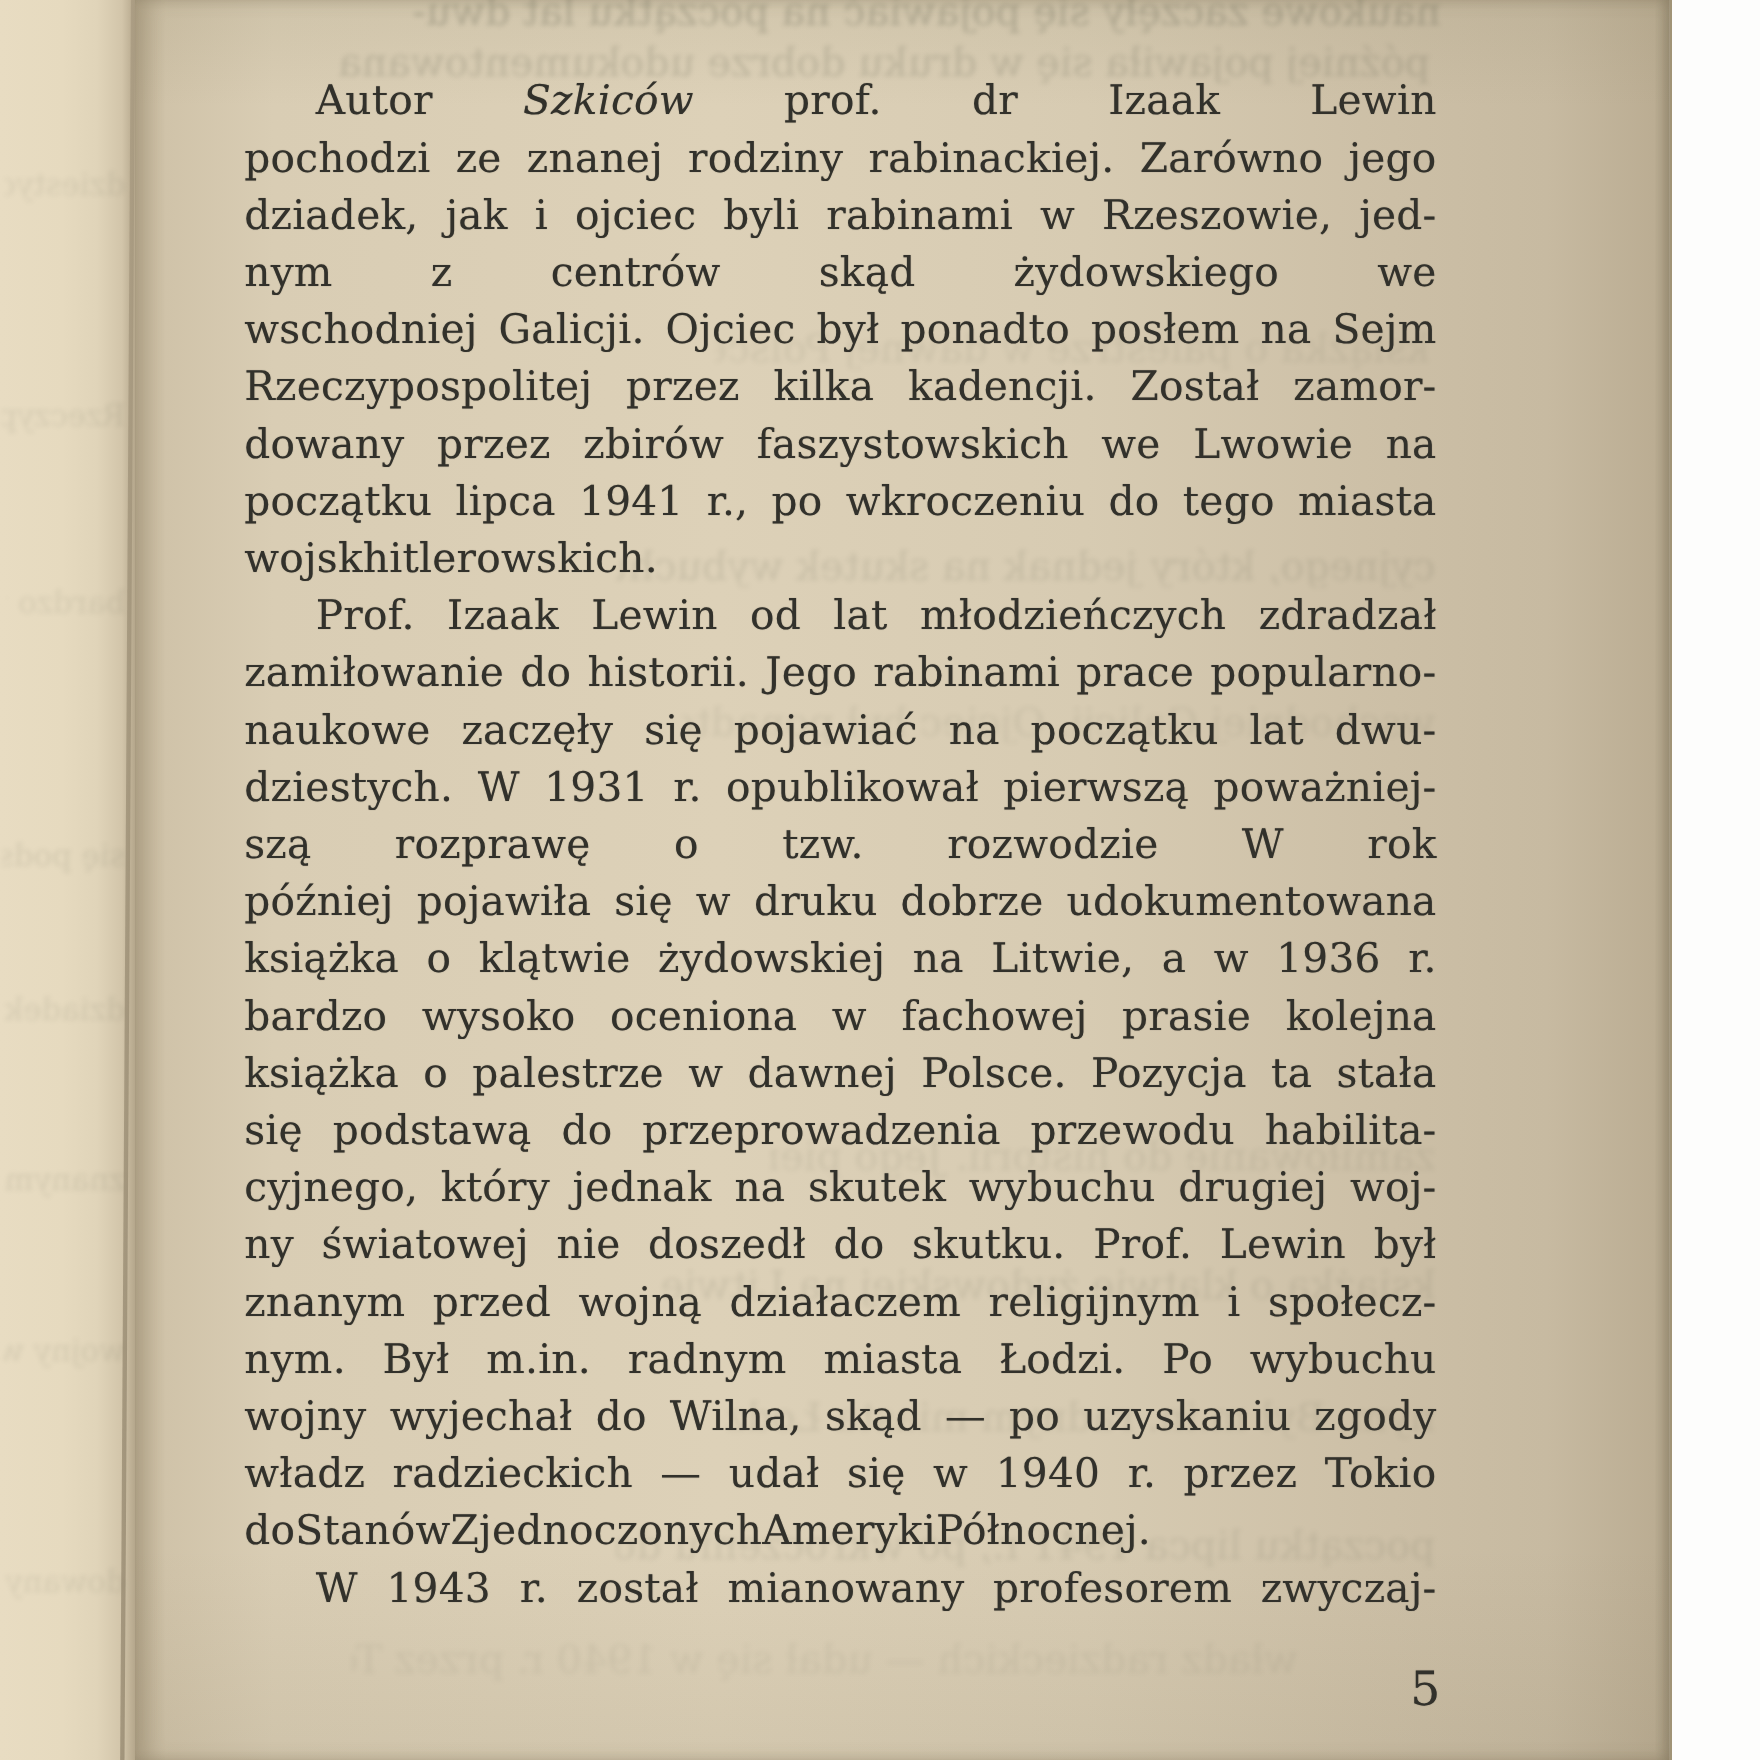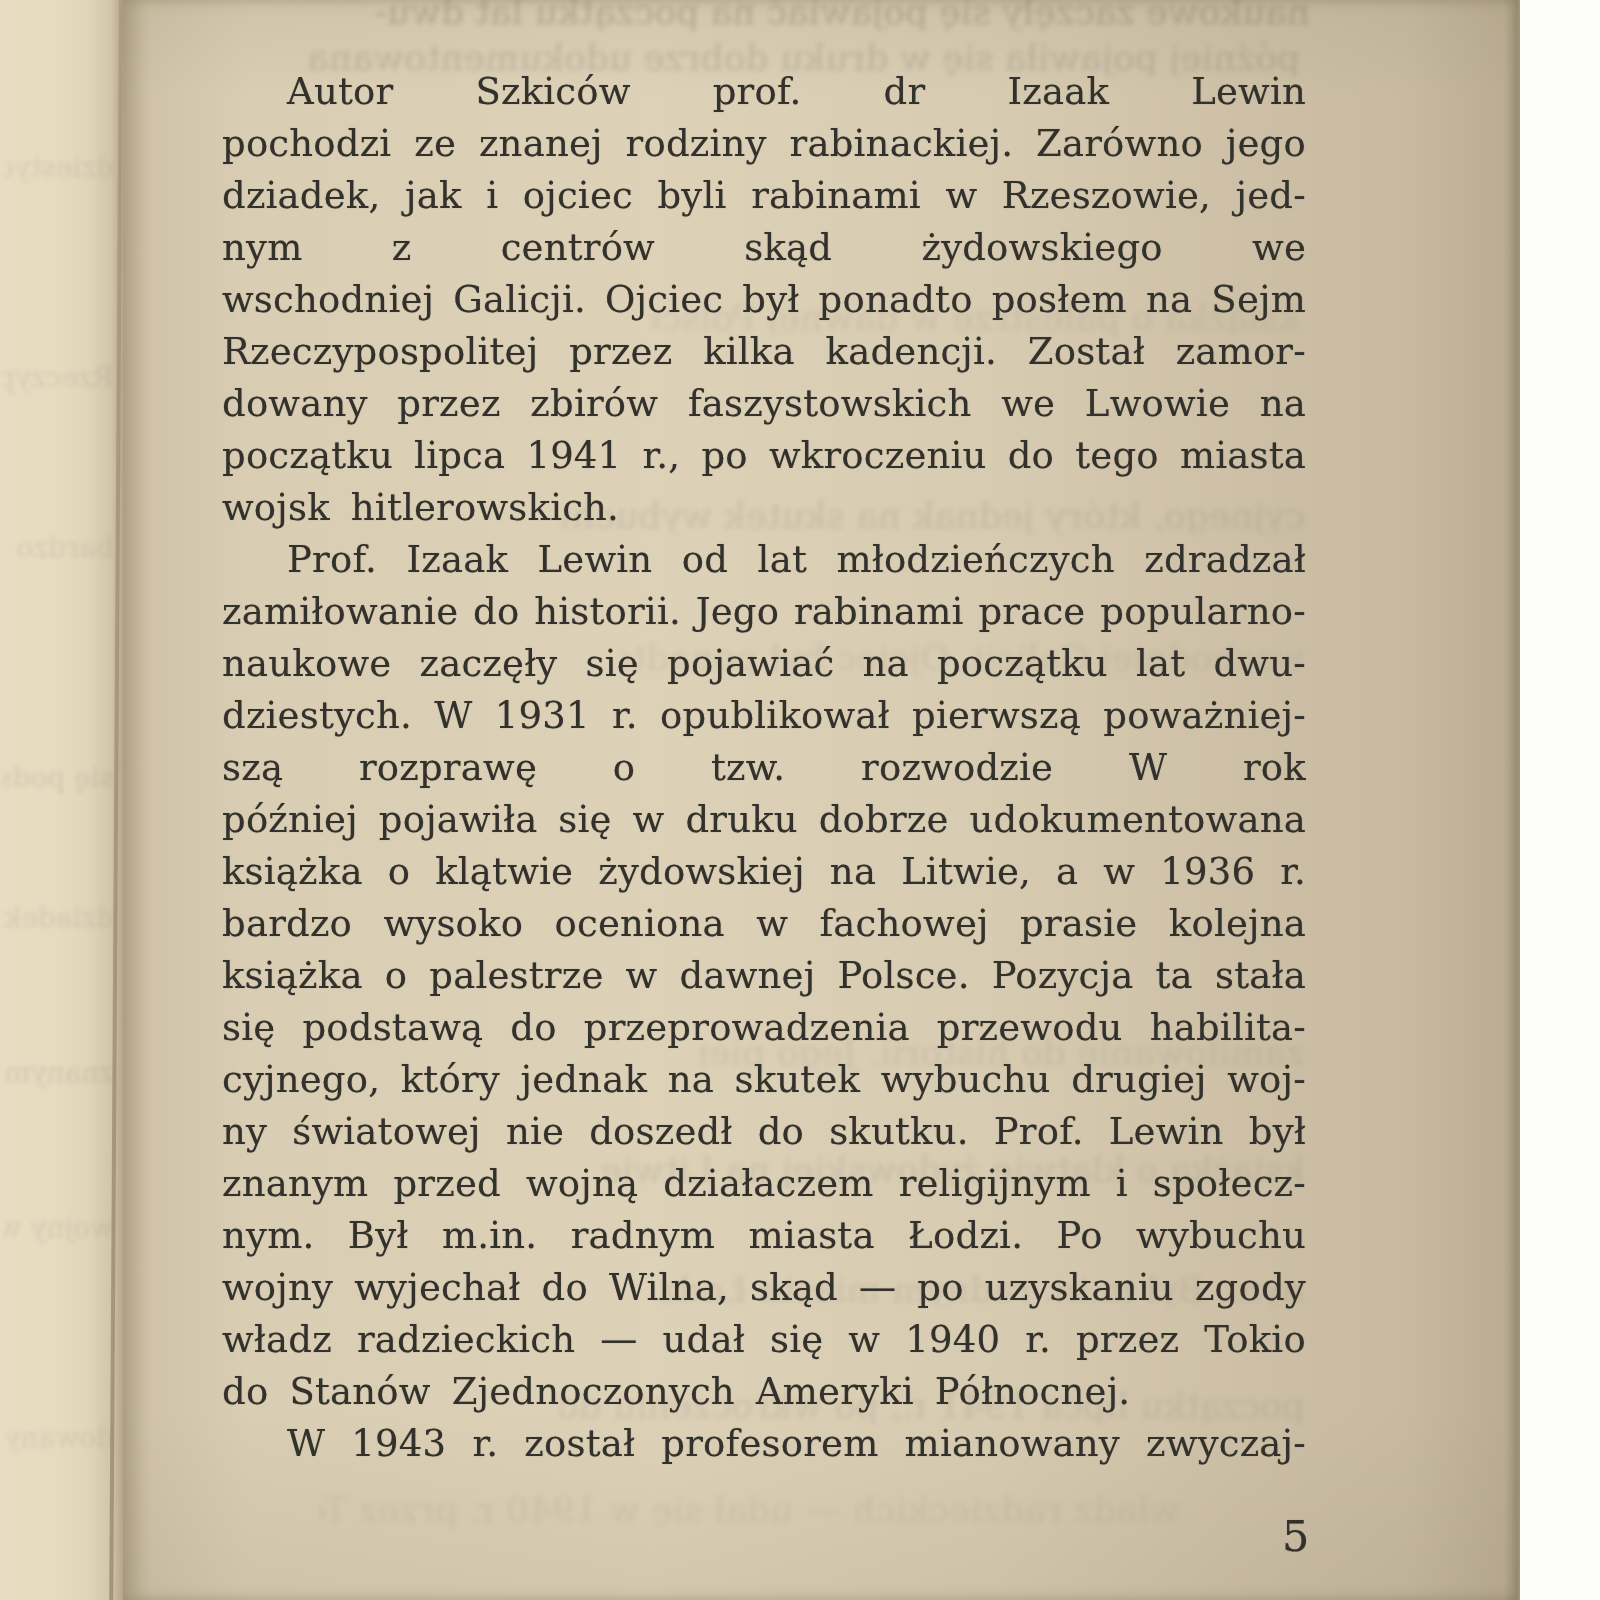--- a/index.html
+++ b/index.html
@@ -55,24 +55,24 @@
     position:absolute;left:222px;top:66px;width:1084px;
     color:#32312b;
     font-size:37px;
     letter-spacing:0.2px;
     text-shadow:0 0 1px rgba(50,49,43,0.45);
   }
   .line{
     display:flex;justify-content:space-between;align-items:baseline;
     height:52px;line-height:52px;
   }
-  .line.left{justify-content:flex-start;gap:21px;}
+  .line.left{justify-content:flex-start;}
   .line.indent{padding-left:65px;align-items:center;}
   .w{white-space:pre;}
-  .it{}
+  .it{font-style:italic;}
 
   .page-number{
     position:absolute;left:1282px;top:1510px;
     color:#32312b;font-size:43px;line-height:52px;
     text-shadow:0 0 1px rgba(50,49,43,0.45);
   }
 </style>
 </head>
 <body>
 
@@ -346,21 +346,21 @@
         <span class="w">Stanów</span>
         <span class="w">Zjednoczonych</span>
         <span class="w">Ameryki</span>
         <span class="w">Północnej.</span>
       </div>
       <div class="line just indent">
         <span class="w">W</span>
         <span class="w">1943</span>
         <span class="w">r.</span>
         <span class="w">został</span>
+        <span class="w">mianowany</span>
         <span class="w">profesorem</span>
-        <span class="w">mianowany</span>
         <span class="w">zwyczaj-</span>
       </div>
     </div>
 
   <div class="page-number">5</div>
 
 </div>
 
 </body></html>

